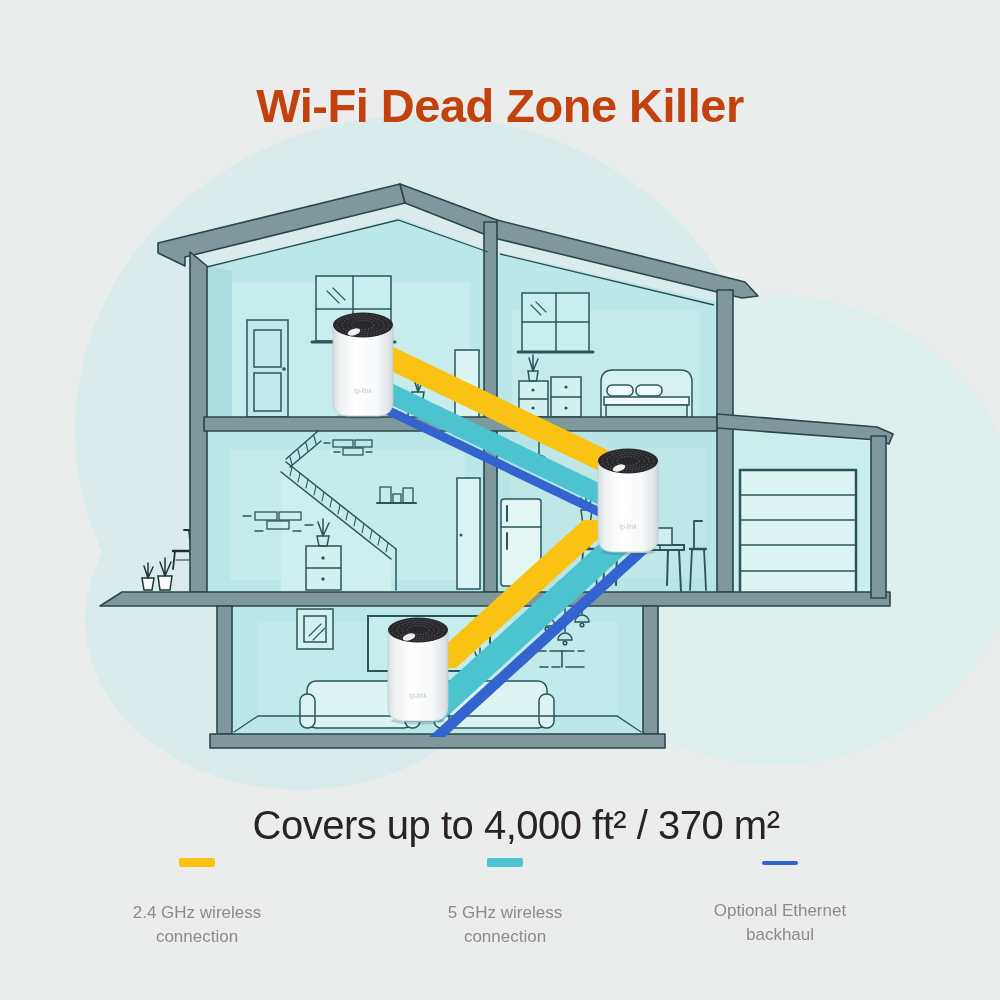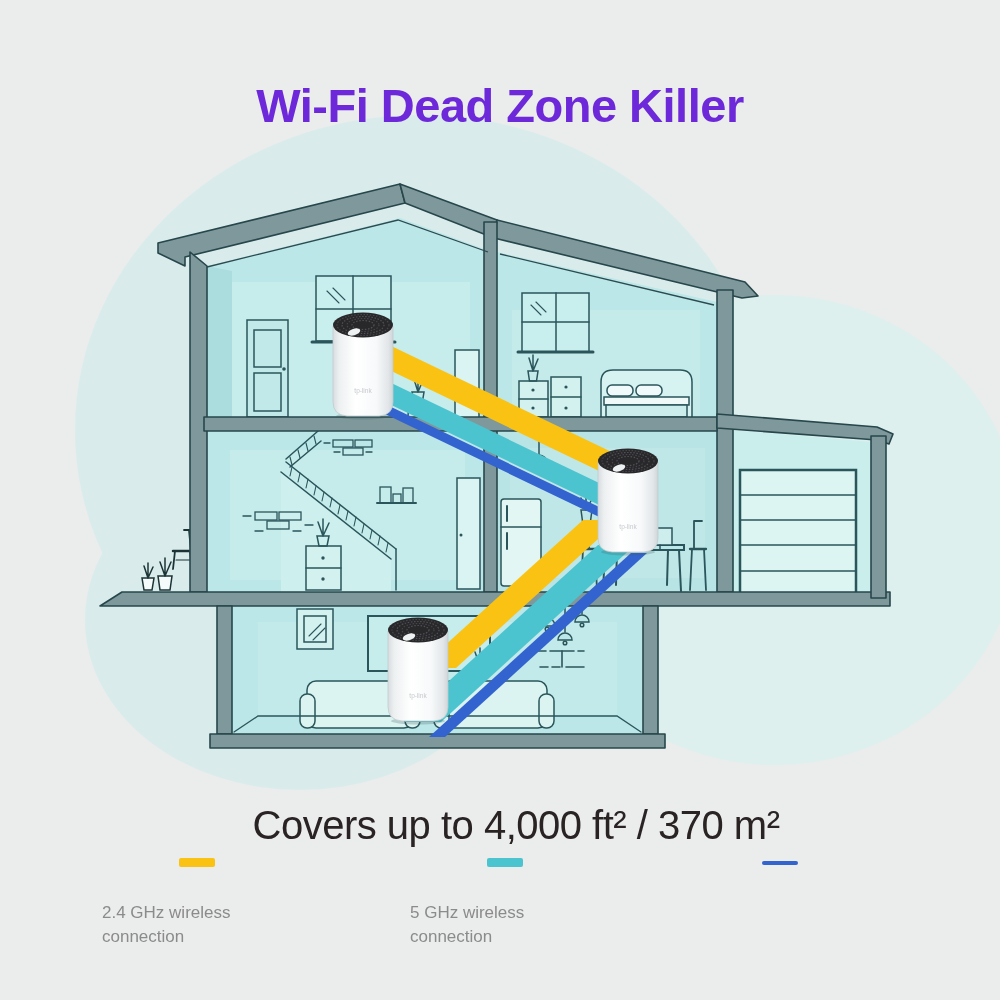--- a/index.html
+++ b/index.html
@@ -6,28 +6,28 @@
   body{
     width:1000px;height:1000px;overflow:hidden;
     background:#ebecec;
     font-family:"Liberation Sans","DejaVu Sans",sans-serif;
   }
   .stage{position:relative;width:1000px;height:1000px;background:#ebecec;}
   .stage > svg{position:absolute;left:0;top:0;}
   .page-title{
     position:absolute;left:0;top:78px;width:1000px;
     text-align:center;font-size:47px;font-weight:bold;
-    color:#6d28d9;letter-spacing:-0.5px;margin:0;
+    color:#c2410c;letter-spacing:-0.5px;margin:0;
   }
   .coverage-text{
     position:absolute;left:0;top:787px;width:1000px;
     text-align:center;font-size:40px;font-weight:400;
     color:#292324;margin:16px;letter-spacing:-0.5px;
   }
-  .legend-item{position:absolute;top:858px;width:260px;text-align:left;}
+  .legend-item{position:absolute;top:858px;width:260px;text-align:center;}
   .legend-item.l1{left:67px;}
   .legend-item.l2{left:375px;}
   .legend-item.l3{left:650px;}
   .swatch{display:block;margin:0 auto;width:36px;height:9px;border-radius:2px;}
   .swatch.thin{height:4px;margin-top:3px;}
   .legend-label{
     margin:34px auto 0 auto;max-width:190px;
     font-size:17px;line-height:1.42;color:#8b8b8b;
   }
 </style>
@@ -334,15 +334,16 @@
     <div class="legend-label">2.4 GHz wireless connection</div>
   </div>
 
   <div class="legend-item l2">
     <span class="swatch" style="background: rgb(76, 196, 207);"></span>
     <div class="legend-label">5 GHz wireless connection</div>
   </div>
 
   <div class="legend-item l3">
     <span class="swatch thin" style="background: rgb(51, 99, 207);"></span>
+    <div class="legend-label">Optional Ethernet backhaul</div>
   </div>
 
 </div>
 
 </body></html>

